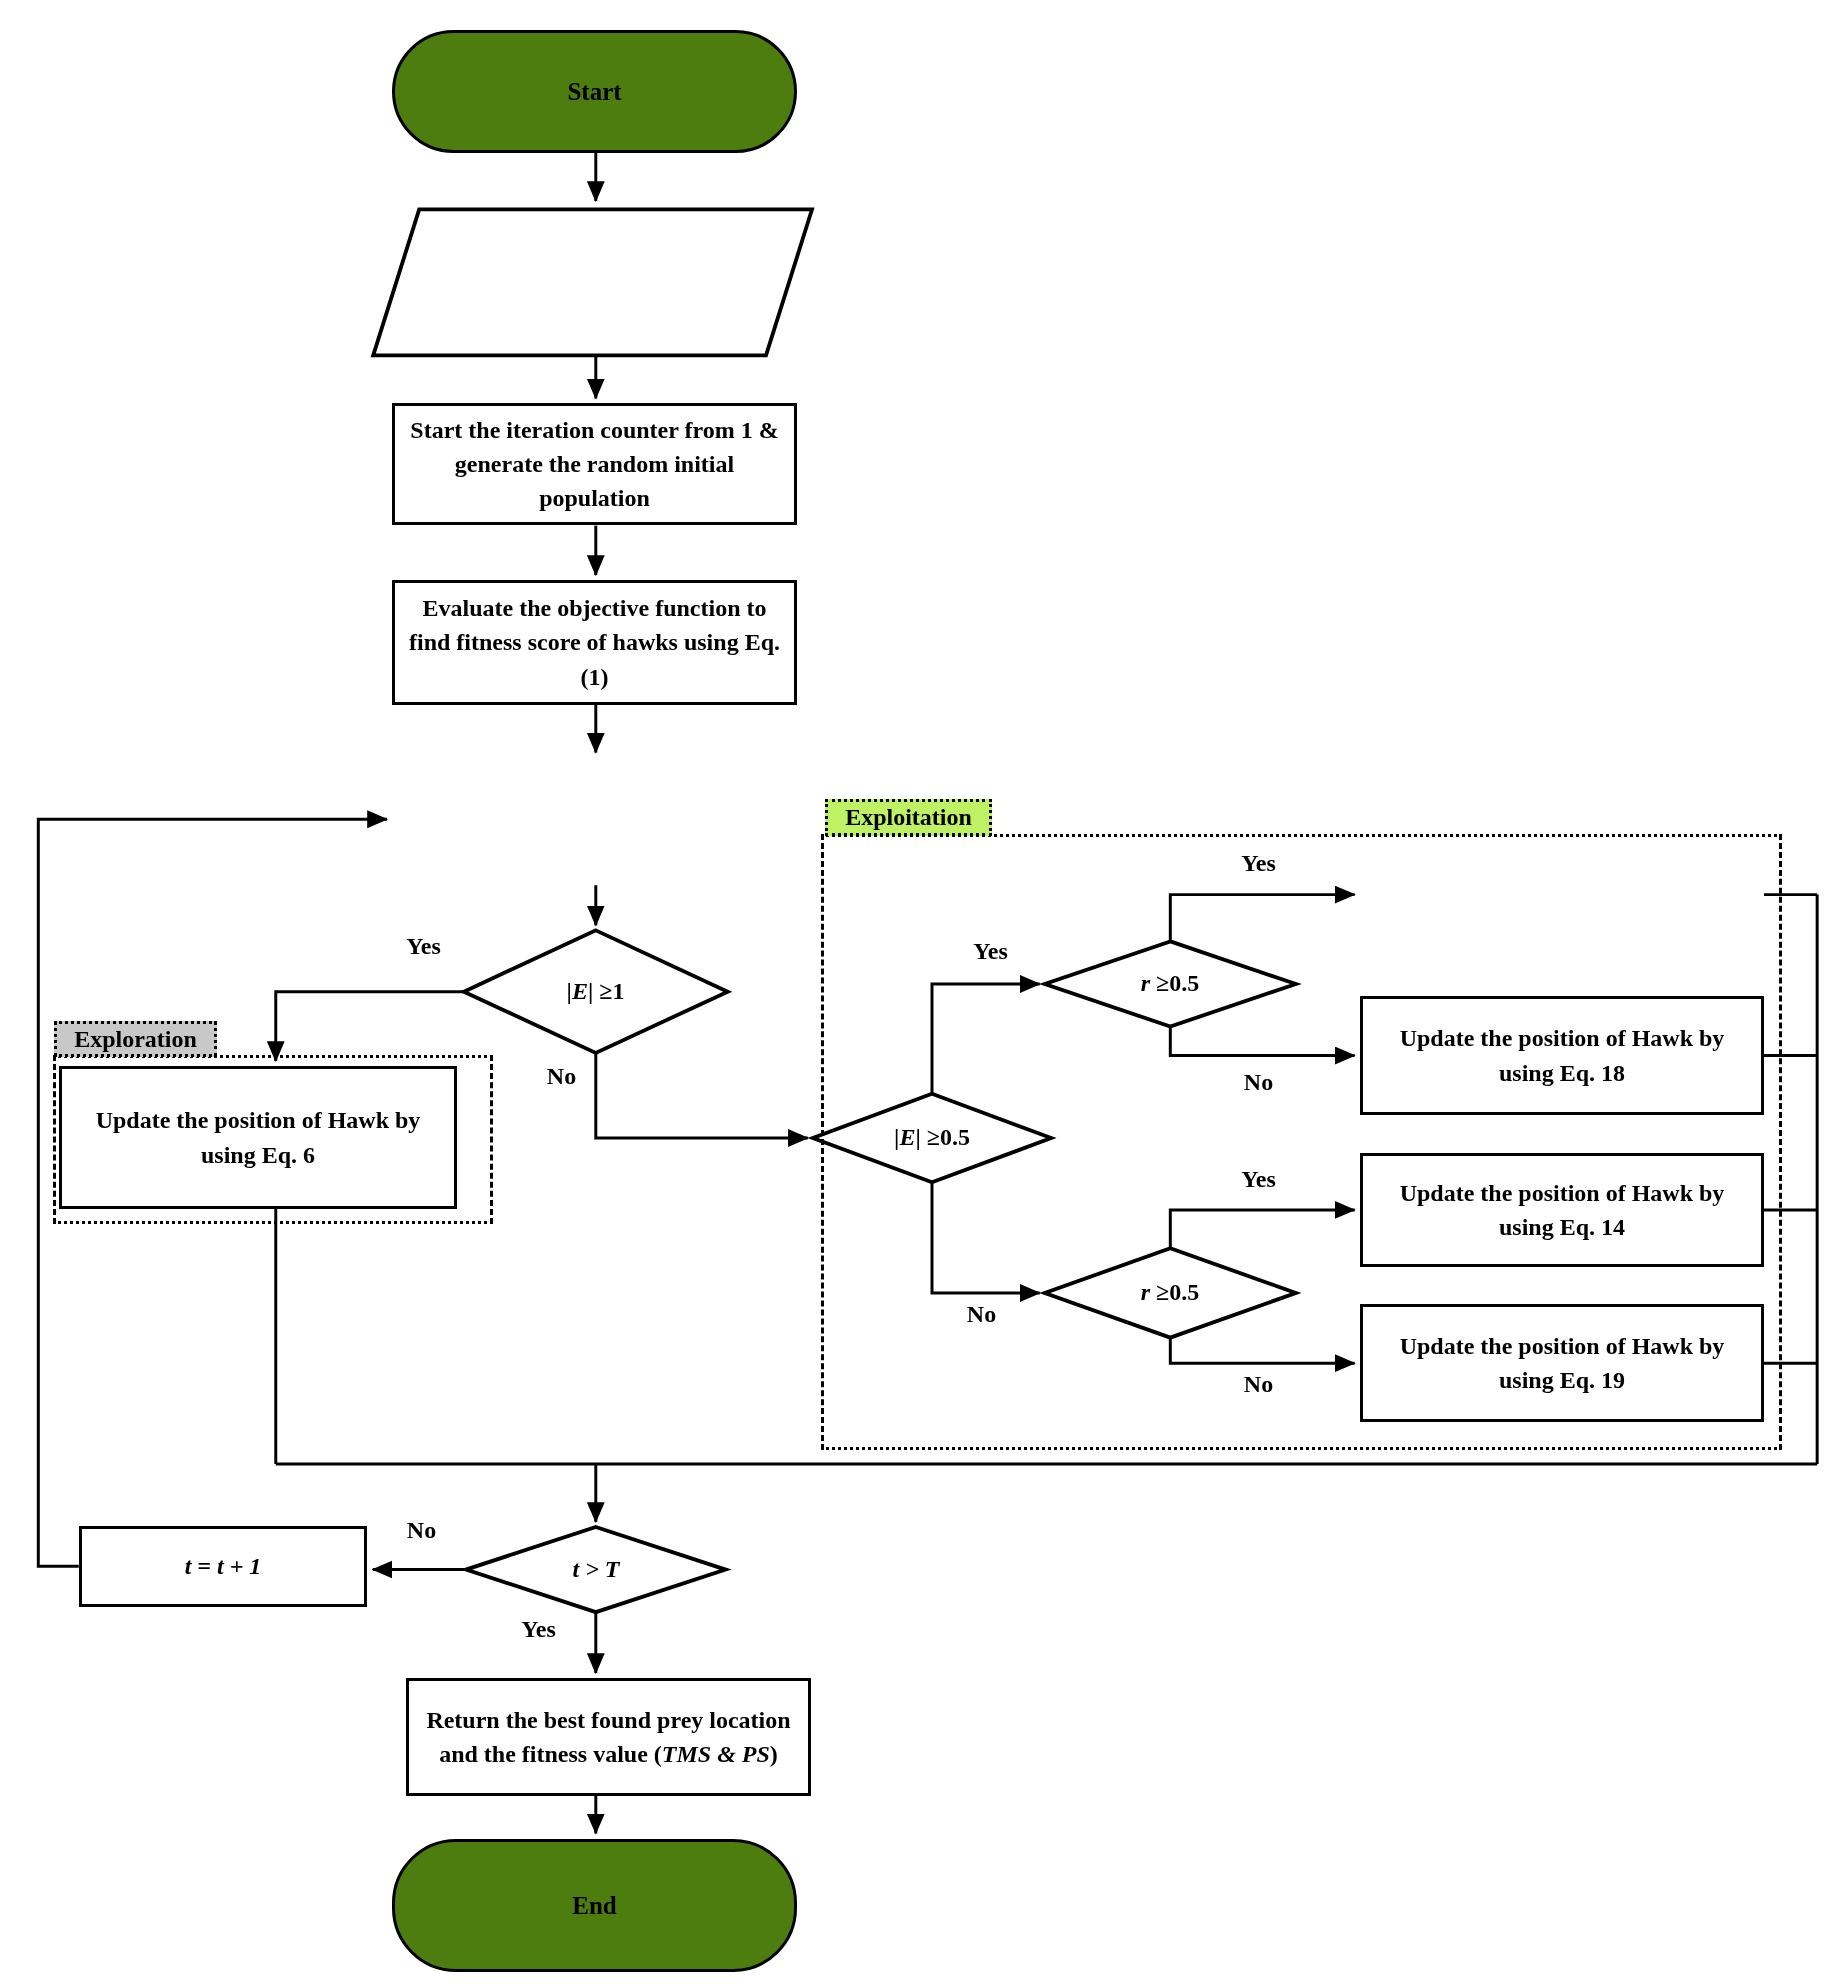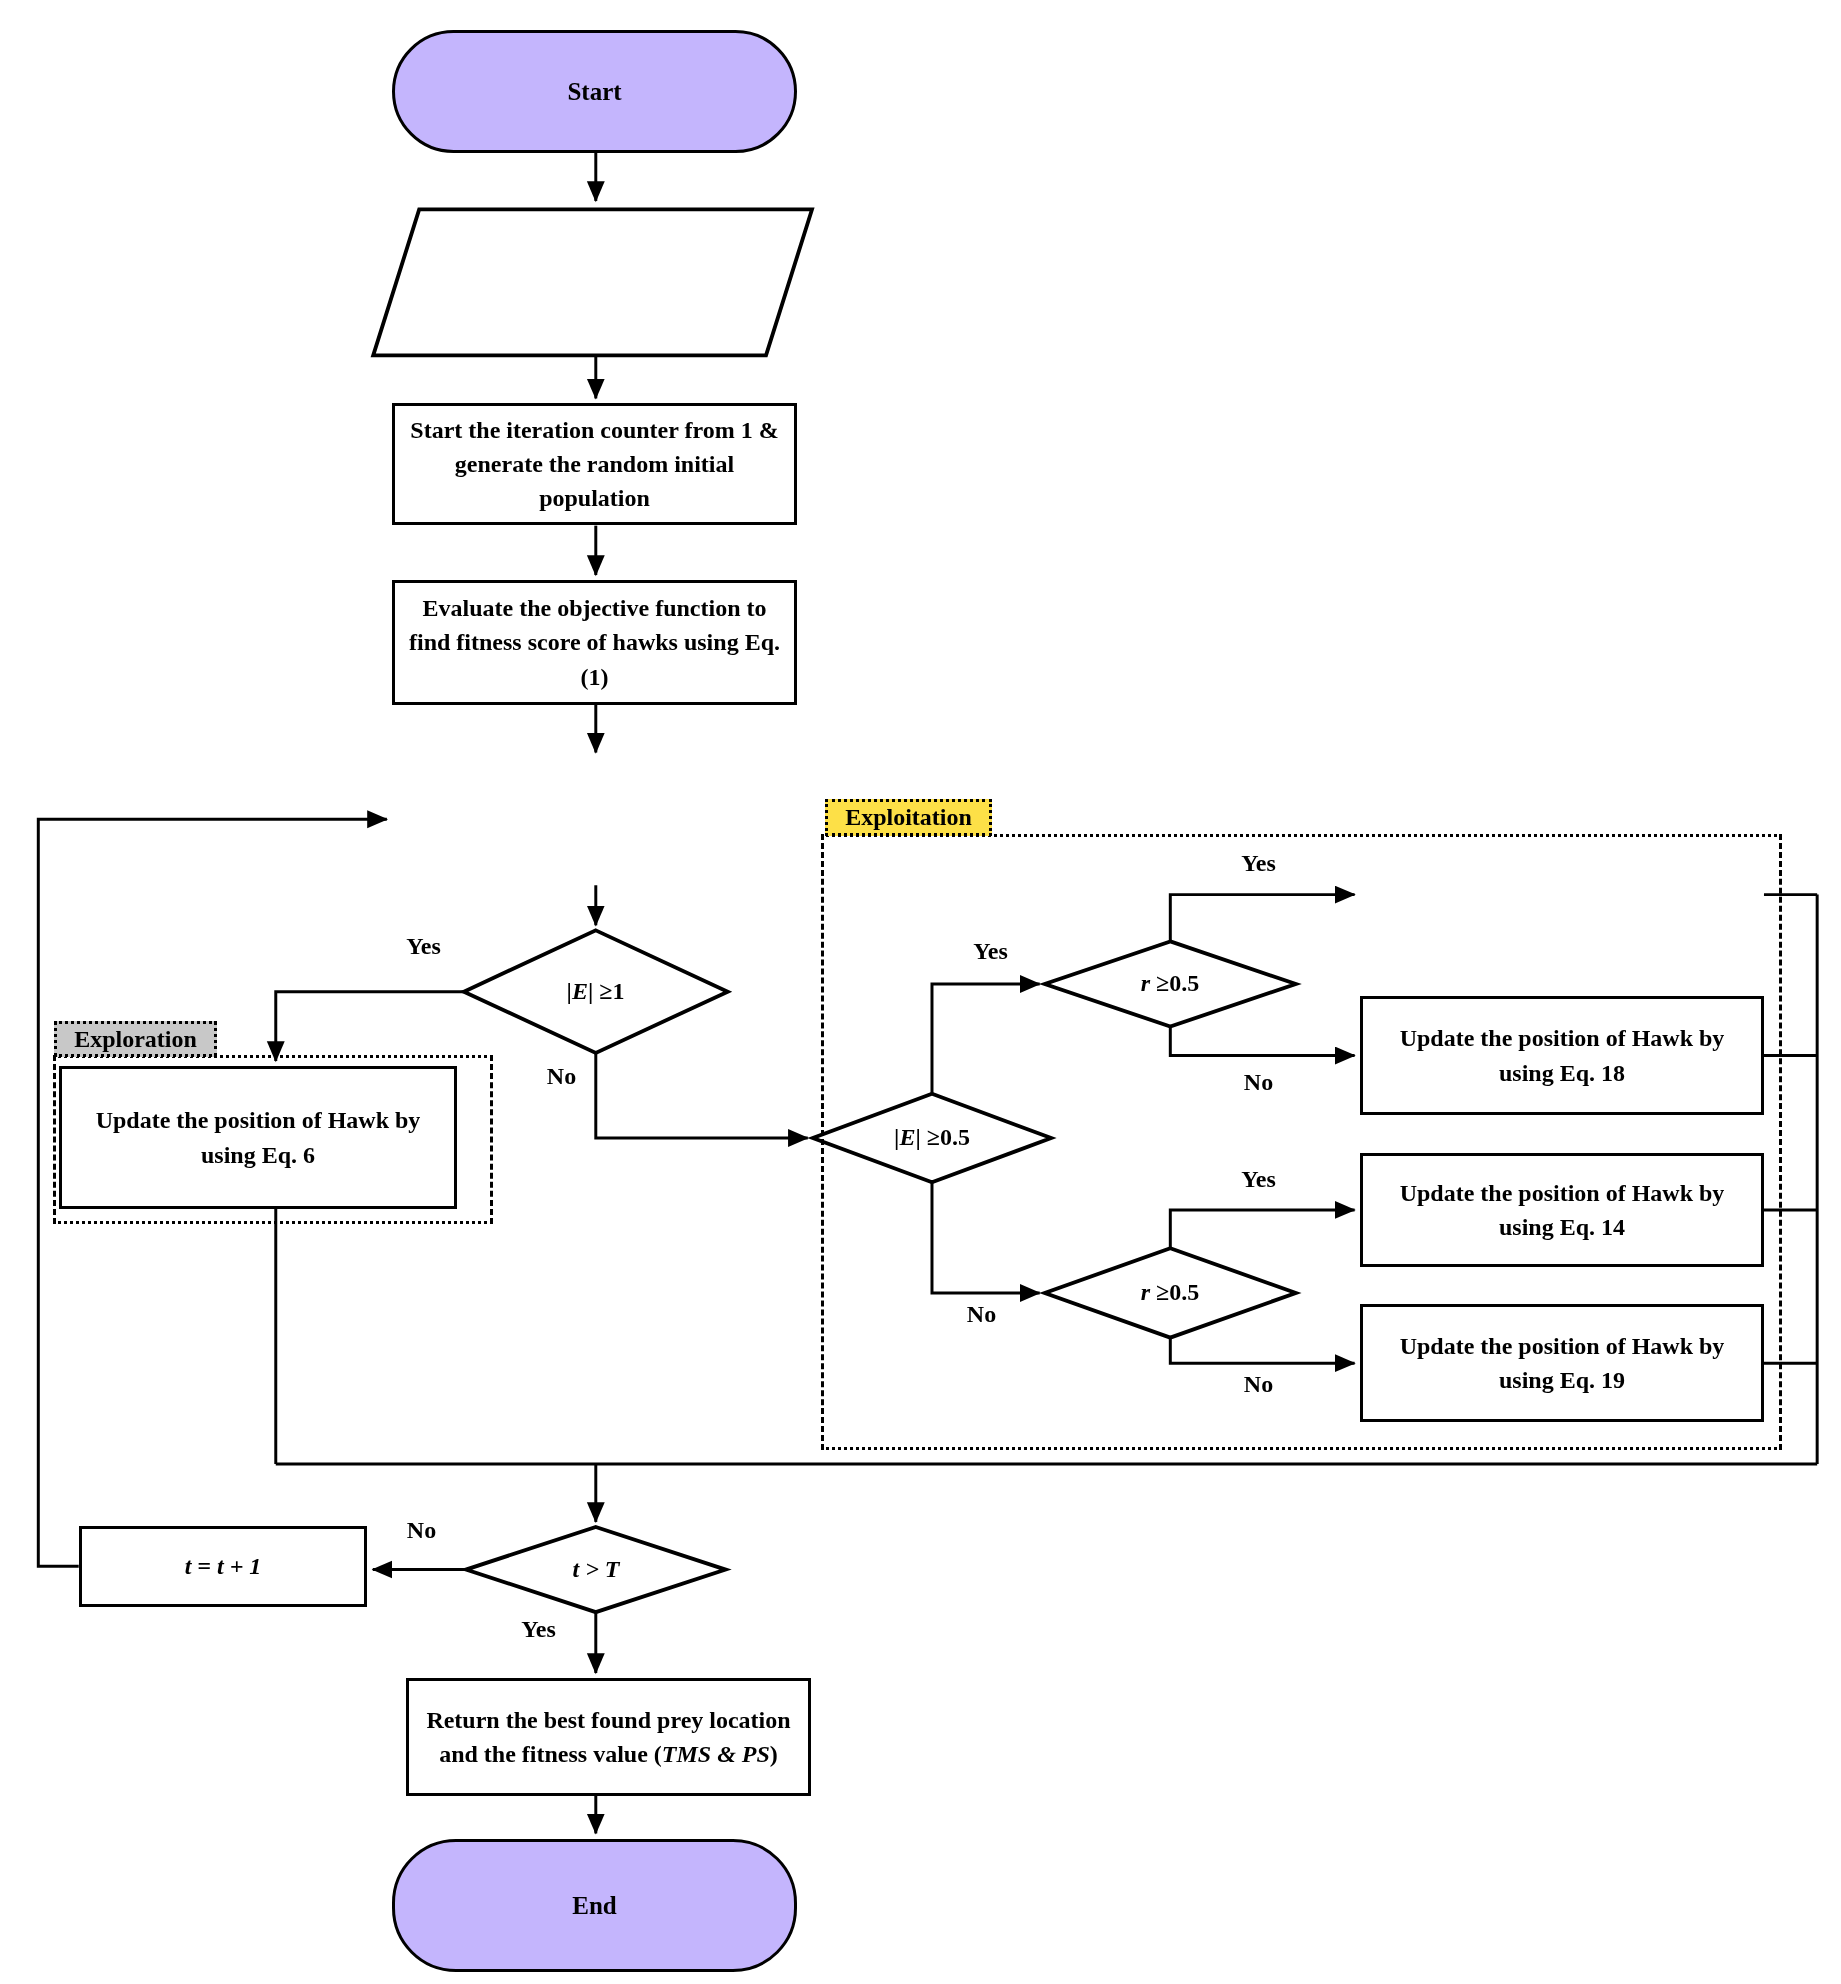--- a/index.html
+++ b/index.html
@@ -13,21 +13,21 @@
   svg.layer{position:absolute;left:0;top:0;width:1841px;height:1985px;}
   .node{
     position:absolute;
     display:flex;align-items:center;justify-content:center;
     text-align:center;
     font-weight:bold;
     font-size:24px;line-height:1.42;
     box-sizing:border-box;
   }
   .box{border:3.8px solid #000;background:#fff;padding:0 12px;}
-  .rounded{border:3.8px solid #000;border-radius:64px;background:#c4b5fd;}
+  .rounded{border:3.8px solid #000;border-radius:64px;background:#4d7c0f;}
   .freetext{background:transparent;}
   .edge-label{
     position:absolute;width:111px;
     text-align:center;font-weight:bold;font-size:24px;
   }
   .zone-label{
     position:absolute;
     display:flex;align-items:center;justify-content:center;
     font-weight:bold;font-size:24px;
     border:3px dotted #000;
@@ -96,21 +96,21 @@
       <polygon points="1400,3588 1705,3688 1400,3788 1095,3688"></polygon>
     </g>
   </svg>
 
   <div class="zone" style="left:53px;top:1055px;width:440px;height:169px;"></div>
   <div class="zone" style="left:821px;top:834px;width:961px;height:616px;"></div>
 
   <div class="zone-label" style="left:54px;top:1021px;width:163px;height:36px;background:#c8c8c8;">
     <span>Exploration</span>
   </div>
-  <div class="zone-label" style="left:825px;top:799px;width:167px;height:37px;background:#fde047;">
+  <div class="zone-label" style="left:825px;top:799px;width:167px;height:37px;background:#bef264;">
     <span>Exploitation</span>
   </div>
 
   <div class="node rounded" style="left:392px;top:30px;width:405px;height:123px;font-size:25px;">
     <span>Start</span>
   </div>
 
 
   <div class="node box" style="left:392px;top:403px;width:405px;height:122px;">
     <span>Start the iteration counter from 1 &amp; generate the random initial population</span>

